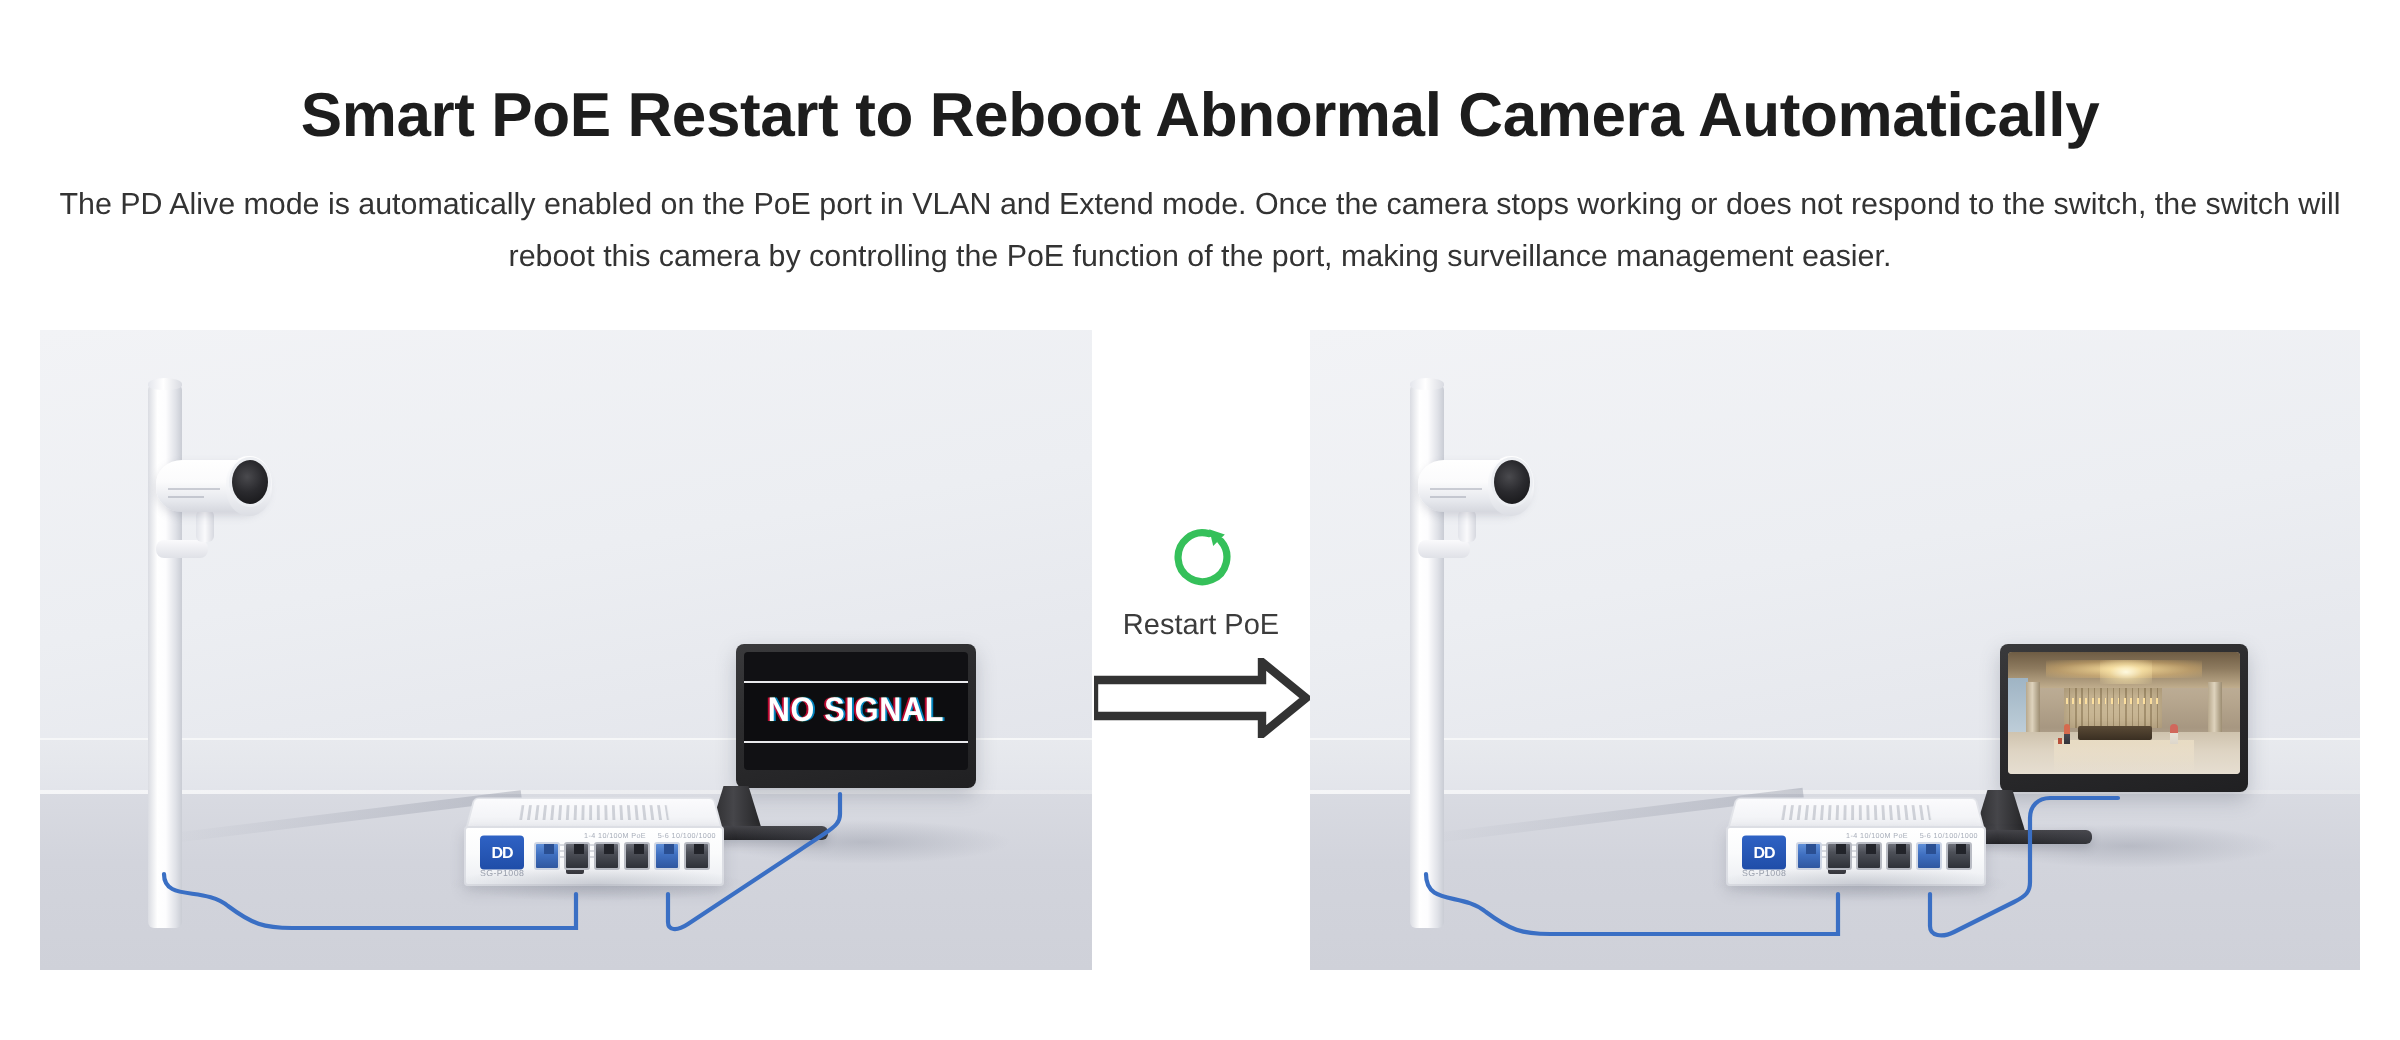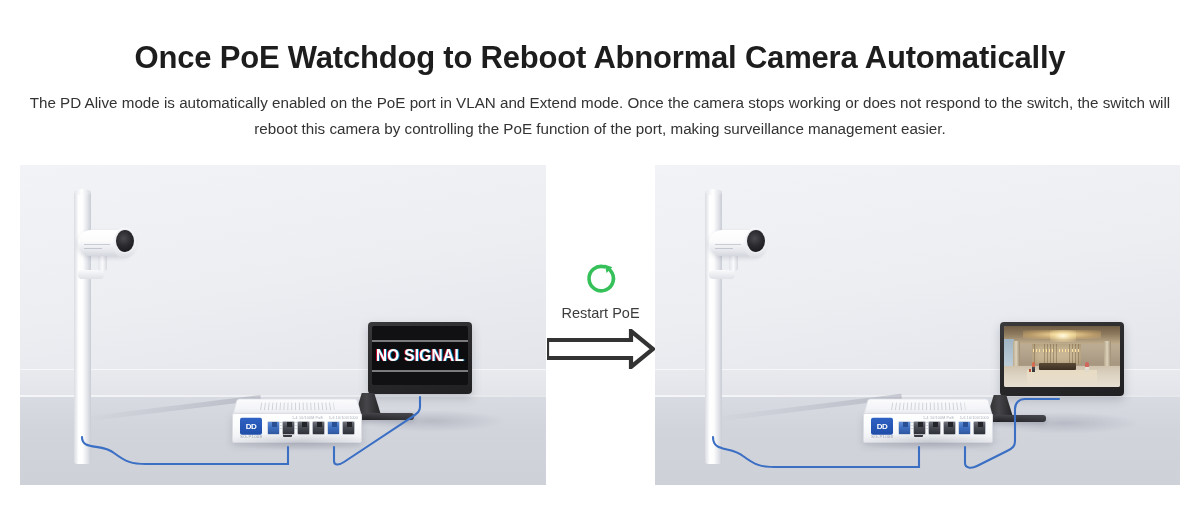--- a/index.html
+++ b/index.html
@@ -262,21 +262,21 @@
     position:absolute;
     background: linear-gradient(90deg, rgba(135,140,155,.0), rgba(135,140,155,.38));
     transform-origin: left center;
   }
 </style>
 </head>
 <body>
 
 <div class="page">
 
-  <div class="title">Once PoE Watchdog to Reboot Abnormal Camera Automatically</div>
+  <div class="title">Smart PoE Restart to Reboot Abnormal Camera Automatically</div>
   <div class="subtitle">The PD Alive mode is automatically enabled on the PoE port in VLAN and Extend mode. Once the camera stops working or does not respond to the switch, the switch will reboot this camera by controlling the PoE function of the port, making surveillance management easier.</div>
 
   <div class="panel panel-left">
 
     <div class="desktop"></div>
     <div class="floor"></div>
     <div class="floor-edge"></div>
 
     <div class="diag-shadow" style="left:62px; top:252px; width:180px; height:5px; transform: rotate(-7deg);"></div>
 
@@ -287,21 +287,21 @@
     <div class="cam-mount" style="left:78px; top:90px;"></div>
     <div class="cam" style="left:58px; top:65px;">
       <div class="cam-hood">
         <div class="cam-lens"></div>
       </div>
       <div class="cam-line" style="left:6px; top:14px; width:26px;"></div>
       <div class="cam-line" style="left:6px; top:18px; width:18px;"></div>
     </div>
 
     <div class="monitor" style="left:348px; top:157px;">
-      <div class="mon-bezel" style="width:104px; height:72px;">
+      <div class="mon-bezel" style="width:120px; height:72px;">
         <div class="mon-screen">
           <div class="nosignal-box">
             <div class="nosignal-txt">NO SIGNAL</div>
           </div>
         </div>
       </div>
       <div class="mon-neck" style="top:71px;"></div>
       <div class="mon-base" style="top:91px;"></div>
     </div>
     <div class="shadow-ellipse" style="left:338px; top:245px; width:148px; height:22px;"></div>

